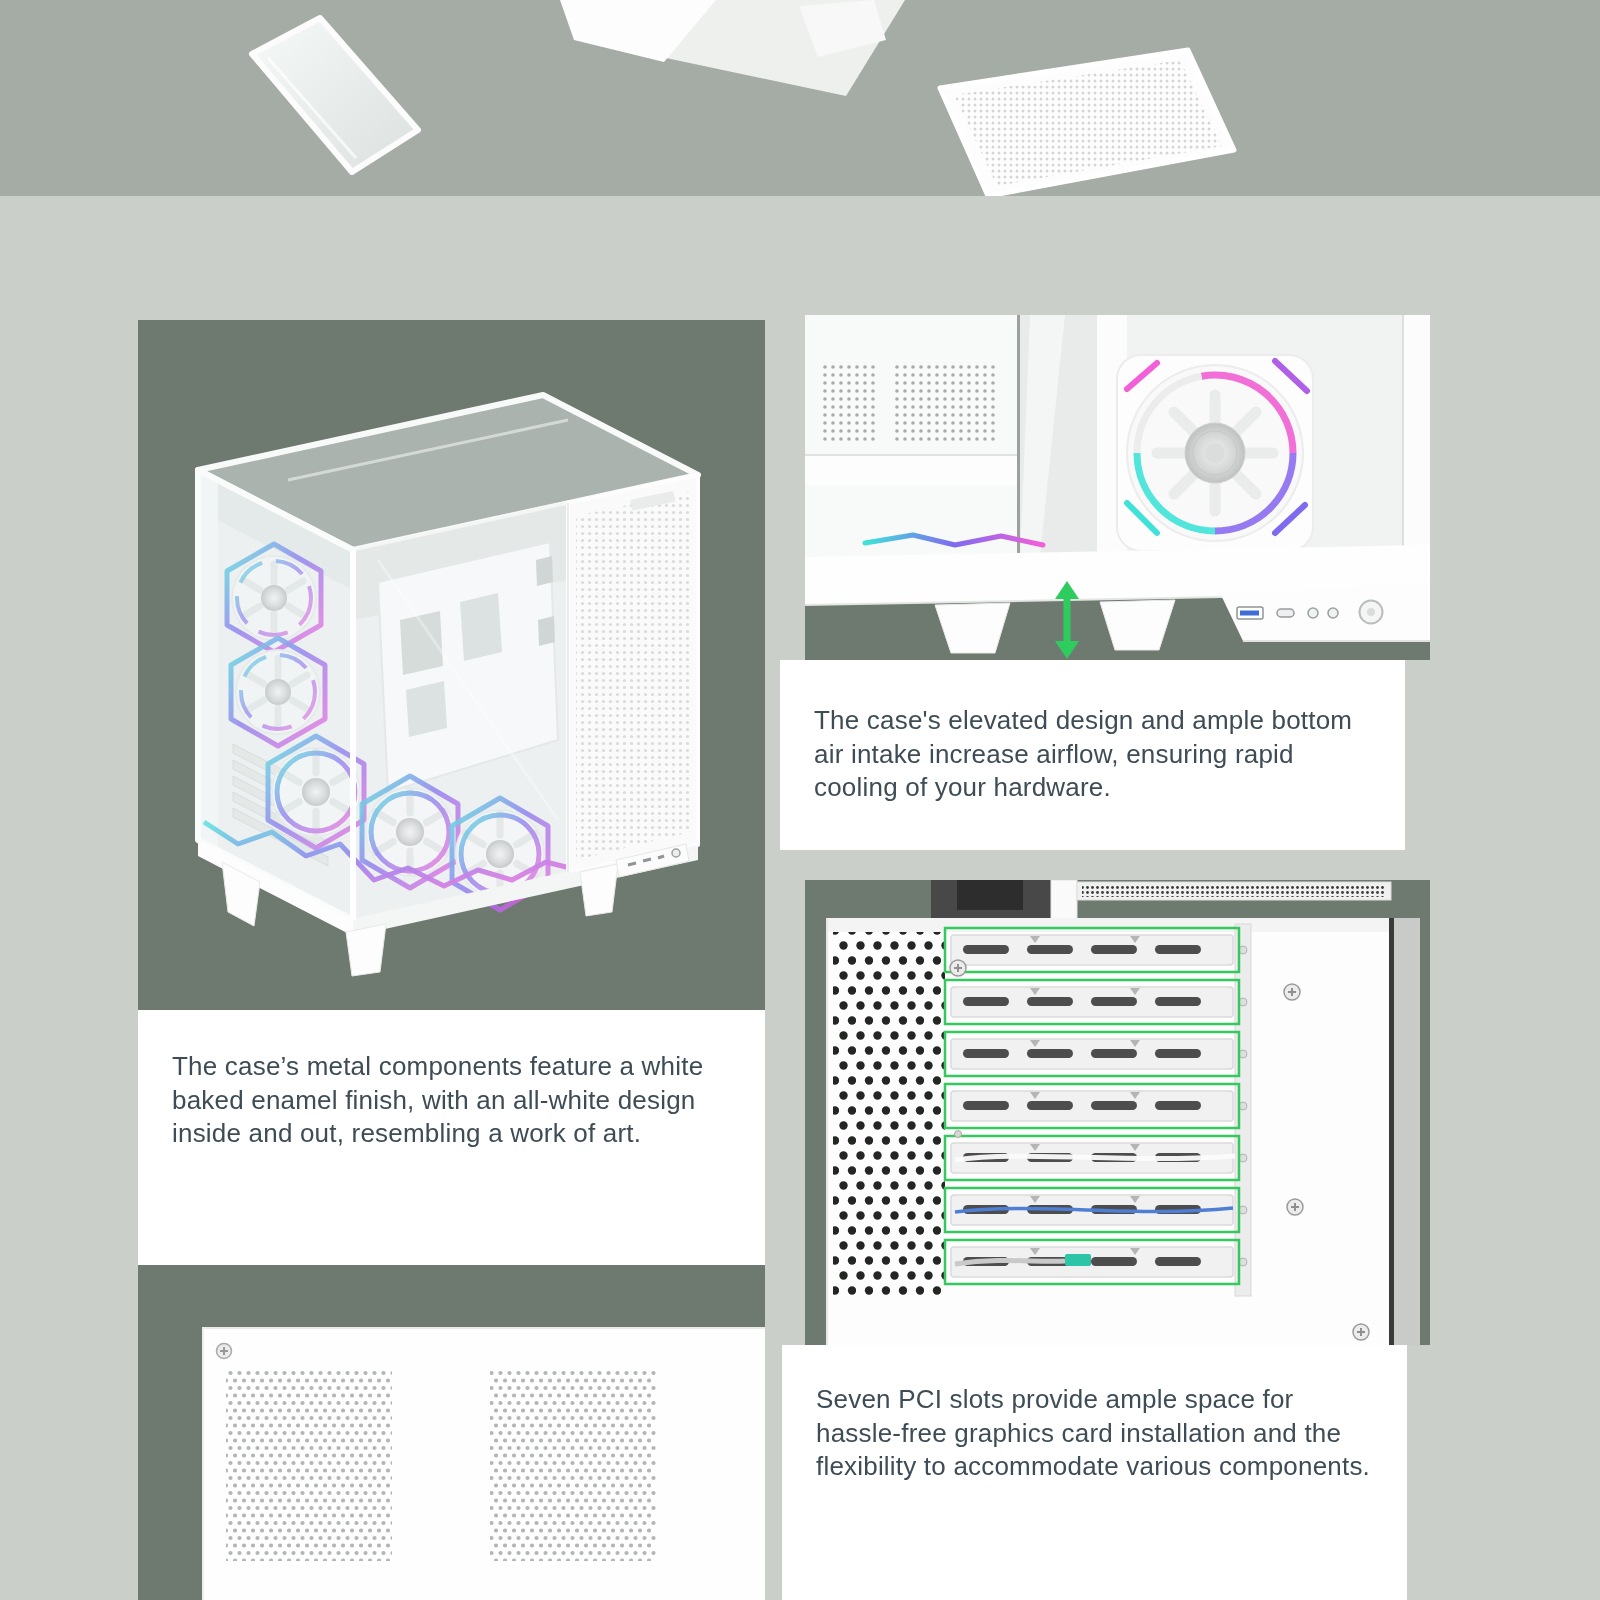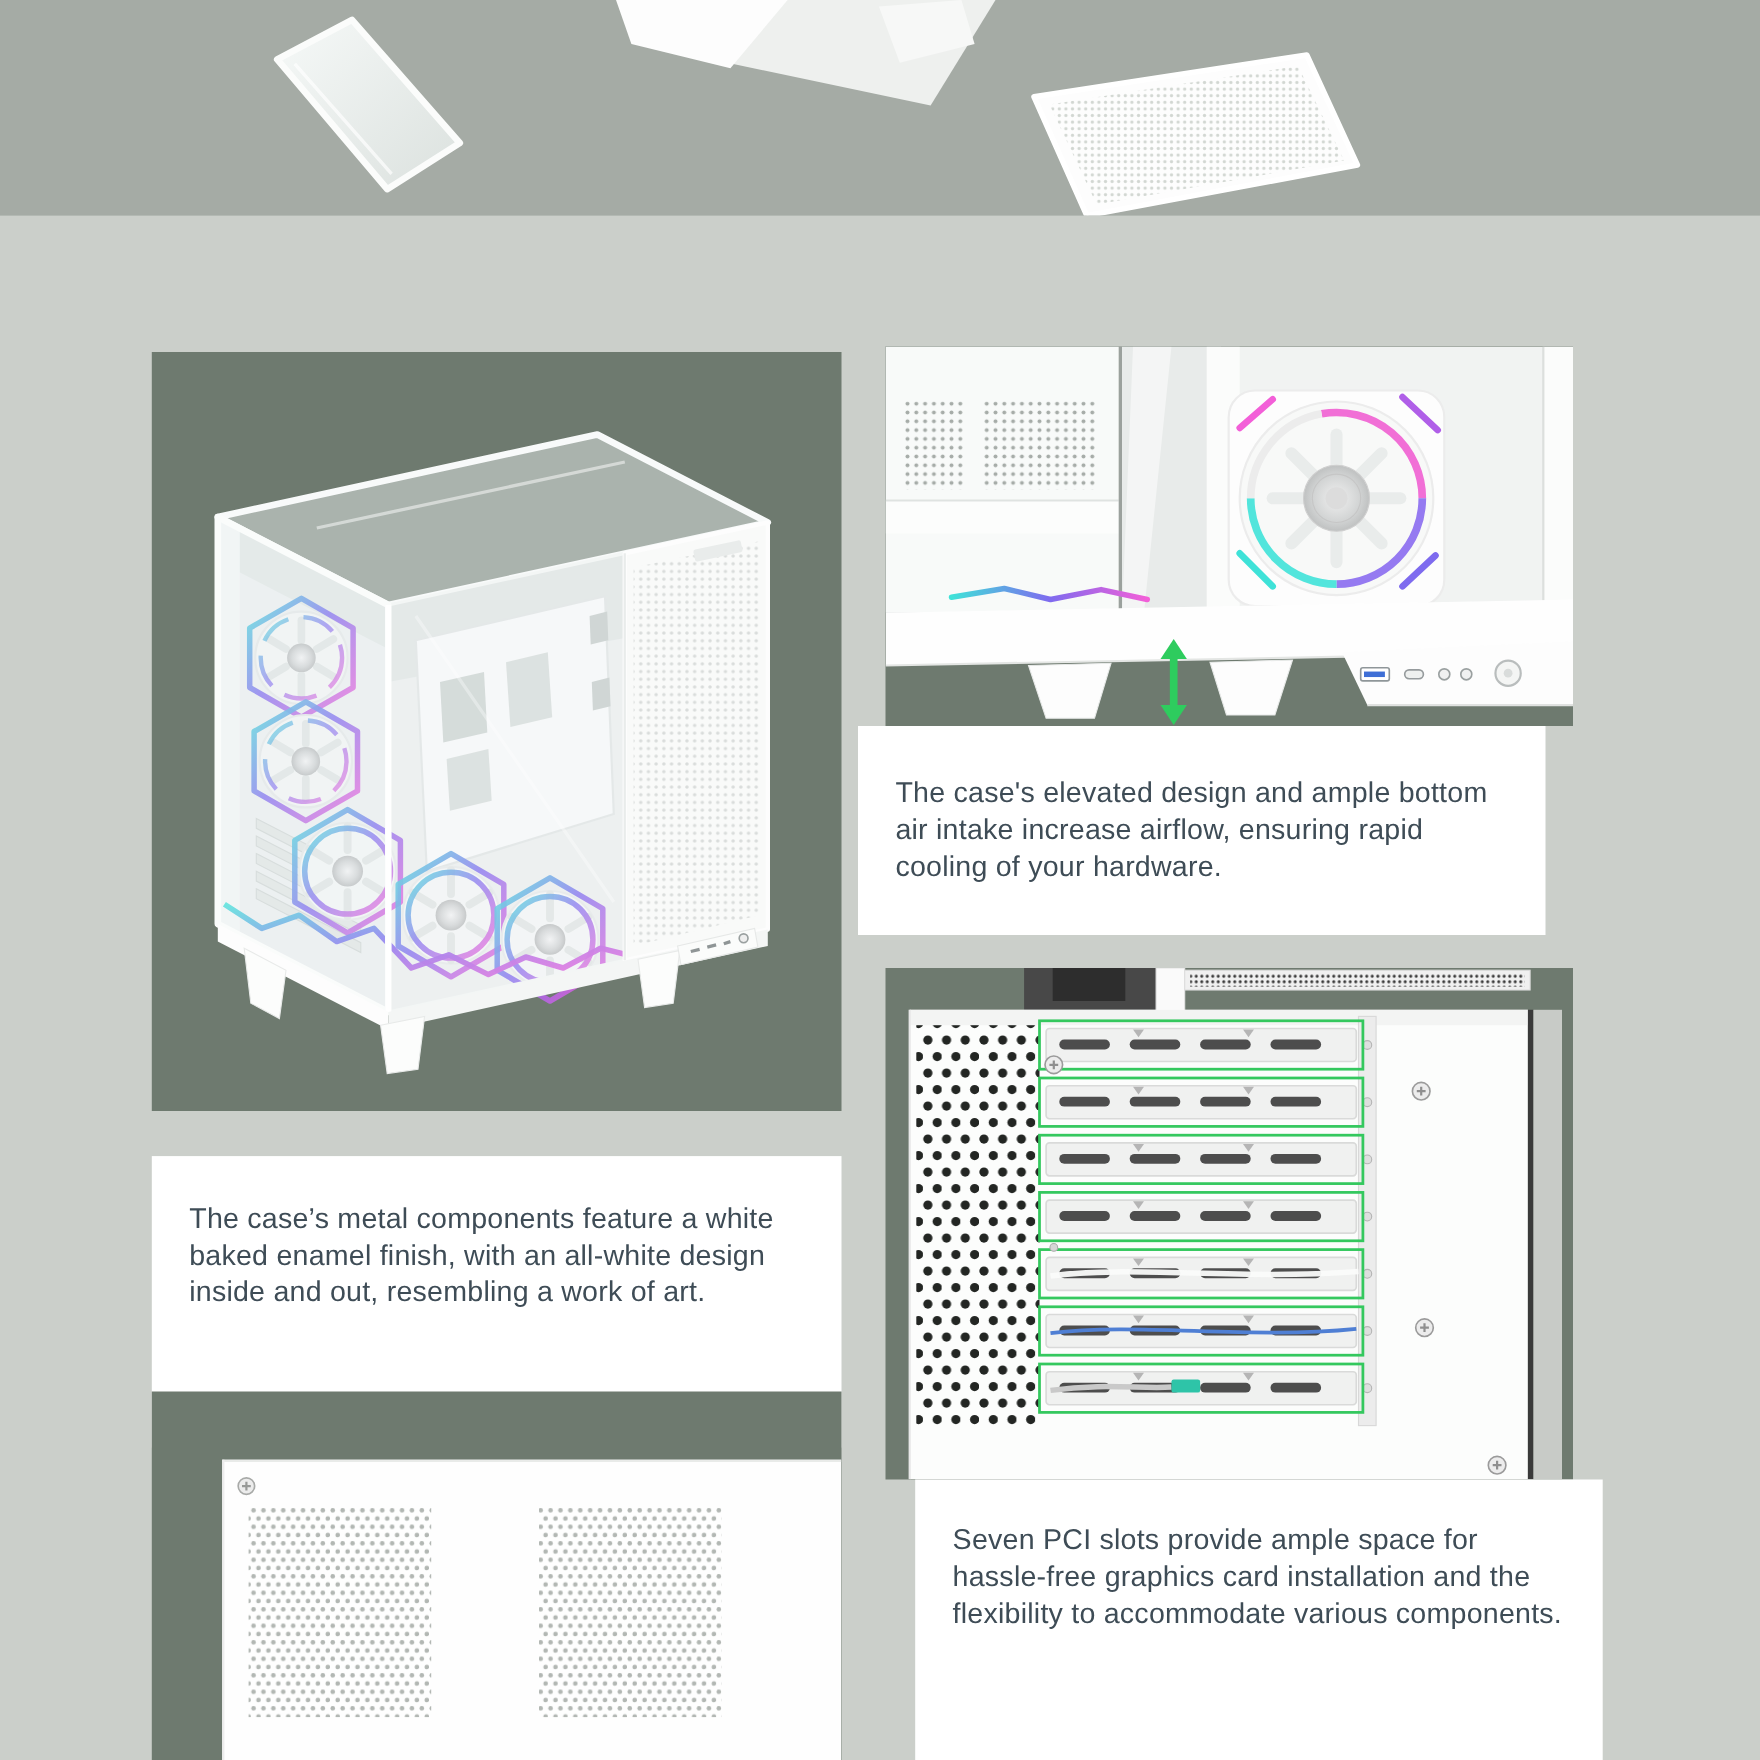--- a/index.html
+++ b/index.html
@@ -6,26 +6,26 @@
     --page-bg:#cbcfca; --banner-bg:#a5aba5; --card-bg:#6e7a6f;
     --panel-bg:#ffffff; --text:#3e4c56; --accent-green:#2ecc5e;
   }
   *{margin:0;padding:0;box-sizing:border-box}
   html,body{width:1600px;height:1600px}
   body{position:relative;background:var(--page-bg);font-family:"Liberation Sans",sans-serif;overflow:hidden}
   .banner{position:absolute;left:0;top:0;width:1600px;height:196px;background:var(--banner-bg)}
   .card{position:absolute;background:var(--card-bg);overflow:hidden}
   .panel{position:absolute;background:var(--panel-bg)}
   #card-finish{left:138px;top:320px;width:627px;height:690px}
-  #text-finish{left:138px;top:1051px;width:627px;height:265px}
+  #text-finish{left:138px;top:1010px;width:627px;height:265px}
   #card-vent{left:138px;top:1265px;width:627px;height:335px}
   #card-airflow{left:805px;top:315px;width:625px;height:345px}
   #text-airflow{left:780px;top:660px;width:625px;height:190px}
   #card-pci{left:805px;top:880px;width:625px;height:465px}
-  #text-pci{left:832px;top:1345px;width:625px;height:255px}
+  #text-pci{left:782px;top:1345px;width:625px;height:255px}
   .caption{padding:40px 26px 0 34px;font-size:26px;line-height:33.5px;color:var(--text);letter-spacing:.2px}
   #text-airflow .caption{padding-top:44px}
   #text-pci .caption{padding-top:38px}
   svg{display:block}
 </style>
 </head>
 <body>
 
 <header class="banner">
   <svg width="1600" height="196" viewBox="0 0 1600 196">

